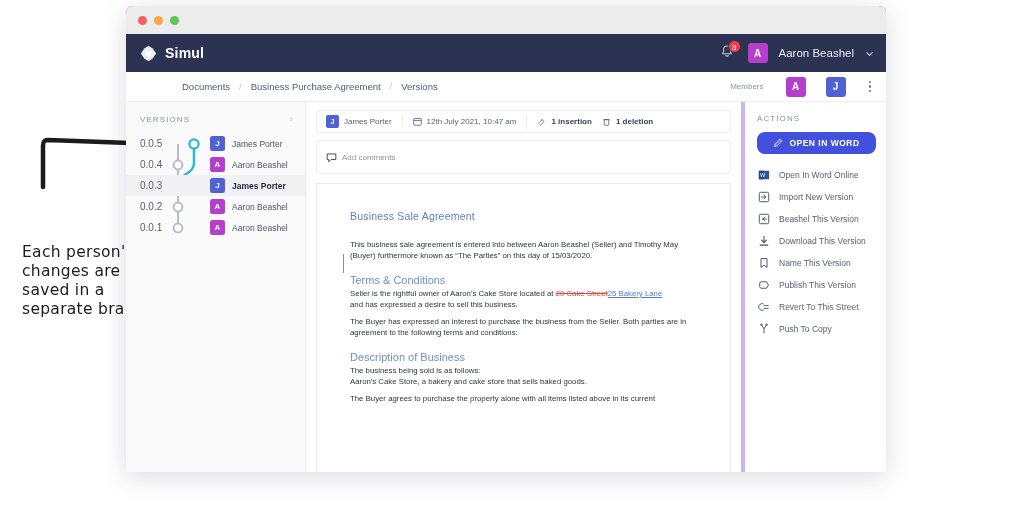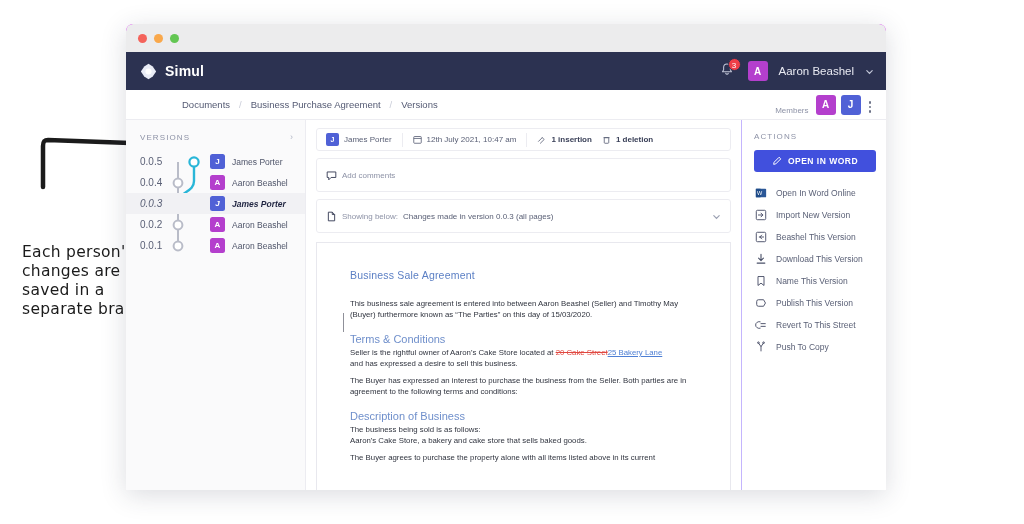--- a/index.html
+++ b/index.html
@@ -16,21 +16,21 @@
     position: absolute; left: 22px; top: 243px;
     width: 150px;
     font-family: "DejaVu Sans", sans-serif;
     font-size: 15.5px; line-height: 19px;
     color: #1b1b1b; letter-spacing: .3px;
   }
   .arrow-svg { position: absolute; left: 38px; top: 132px; }
 
   
   .window {
-    position: absolute; left: 126px; top: 24px;
+    position: absolute; left: 126px; top: 6px;
     width: 760px; height: 466px;
     background: #d946ef;
     border-radius: 7px 7px 0 0;
     box-shadow: 0 5px 26px rgba(40,45,70,.17);
     overflow: hidden;
   }
   .titlebar {
     height: 28px; background: #ececed;
     border-radius: 7px 7px 0 0;
     display: flex; align-items: center; padding-left: 12px; gap: 7px;
@@ -65,21 +65,21 @@
   .user-name { color:#e9eaf2; font-size:11.5px; }
 
   
   .breadcrumb {
     height:30px; background:#fff; border-bottom:1px solid #ececf1;
     display:flex; align-items:center; justify-content:space-between;
     padding: 0 12px 0 14px;
   }
   .crumbs { display:flex; align-items:flex-start; gap:9px; font-size:9.5px; color:#545a73;padding-left:42px; }
   .crumb-sep { color:#c9ccd8; }
-  .members { display:flex; align-items:flex-end; gap:5px; }
+  .members { display:flex; align-items:center; gap:20px; }
   .members-label { font-size:8px; color:#8d92a6; margin-right:2px; }
   .kebab { display:flex; flex-direction:column; gap:2px; padding:2px 3px; }
   .kebab i { width:2.5px; height:2.5px; border-radius:50%; background:#6c7287; display:block; }
 
   
   .body { display:flex; height: 398px; }
 
   
   .versions {
     width:180px; background:#fafafb; border-right:1px solid #ececf1;
@@ -90,21 +90,21 @@
     padding: 8px 12px 9px 14px;
   }
   .versions-title { font-size:8px; letter-spacing:1.1px; color:#8d92a6; }
   .chev-r { color:#b3b7c6; font-size:9px; }
 
   .vrow {
     position:relative; height:21px;
     display:flex; align-items:center;
     padding-left:14px;
   }
-  .vrow.sel { background:#f1f1f4;font-style:italic; }
+  .vrow.sel { background:#f1f1f4; }
   .vnum { width:34px; font-size:10px; color:#5a6076; }
   .vgraph { width:34px; height:21px; position:relative; }
   .vuser { display:flex; align-items:center; gap:7px; margin-left:2px; }
   .vuser .avatar { width:15px; height:15px; font-size:8px; border-radius:2.5px; }
   .vname { font-size:8.5px; color:#4e5469; }
   .vname.bold { font-weight:bold; color:#1f2440; }
 
   .graph-layer { position:absolute; left:0; top:0; pointer-events:none; }
 
   
@@ -130,24 +130,24 @@
   }
   .doc-h { font-size:10.5px; color:#5b7fc4; margin-bottom:17px; letter-spacing:.2px; }
   .doc-sub { font-size:11px; color:#6f8fcb; margin-bottom:2px; }
   .doc-p { font-size:7.8px; line-height:11px; color:#30343f; margin-bottom:13px; }
   .doc-p.tight { margin-bottom:6px; }
   .del { color:#e0473f; text-decoration:line-through; }
   .ins { color:#4e7fd4; text-decoration:underline; }
   .changebar { position:absolute; left:26px; top:70px; width:1px; height:19px; background:#8f9099; }
 
   
-  .actions { width:145px; background:#fff; border-left:1px solid #c4b5fd; padding: 12px 10px 0 12px; }
+  .actions { width:145px; background:#fff; border-left:4px solid #c4b5fd; padding: 12px 10px 0 12px; }
   .actions-title { font-size:8px; letter-spacing:1.1px; color:#8d92a6; margin-bottom:9px; }
   .btn-word {
-    height:22px; background:#4150dd; border-radius:3px;
+    height:22px; background:#4150dd; border-radius:8px;
     display:flex; align-items:center; justify-content:center; gap:6px;
     color:#fff; font-size:8.5px; font-weight:bold; letter-spacing:.5px;
     margin-bottom:10px;
   }
   .act {
     display:flex; align-items:center; gap:9px;
     height:22px; font-size:8.5px; color:#5a6076;
   }
   .act-ico { width:13px; display:flex; align-items:center; justify-content:center; color:#4a5068; }
   svg { display:block; }
@@ -319,34 +319,20 @@
 
         <div class="bar wide">
           <span class="bar-seg">
             <svg width="11" height="11" viewBox="0 0 14 14">
               <path d="M1.5 2.5h11v7h-6l-3 3v-3h-2z" fill="none" stroke="#3a4058" stroke-width="1.2" stroke-linejoin="round"></path>
             </svg>
             <span class="bar-label">Add comments</span>
           </span>
         </div>
 
-        <div class="bar wide">
-          <span class="bar-seg">
-            <svg width="11" height="11" viewBox="0 0 14 14">
-              <path d="M3 1.5h5l3 3v8H3z" fill="none" stroke="#3a4058" stroke-width="1.2" stroke-linejoin="round"></path>
-              <path d="M8 1.5v3h3" fill="none" stroke="#3a4058" stroke-width="1.2"></path>
-            </svg>
-            <span class="bar-label">Showing below:</span>
-            <span>Changes made in version 0.0.3 (all pages)</span>
-          </span>
-          <span class="grow"></span>
-          <svg width="9" height="9" viewBox="0 0 10 10">
-            <path d="M2 4l3 3 3-3" fill="none" stroke="#9ba0b2" stroke-width="1.3" stroke-linecap="round"></path>
-          </svg>
-        </div>
 
         <div class="page">
           <div class="changebar"></div>
           <div class="doc-h">Business Sale Agreement</div>
           <div class="doc-p">This business sale agreement is entered into between Aaron Beashel (Seller) and Timothy May (Buyer) furthermore known as “The Parties” on this day of 15/03/2020.</div>
 
           <div class="doc-sub">Terms &amp; Conditions</div>
           <div class="doc-p tight">
             <span>Seller is the rightful owner of Aaron's Cake Store located at </span><span class="del">20 Cake Street</span><span class="ins">25 Bakery Lane</span><br>
             <span>and has expressed a desire to sell this business.</span>

